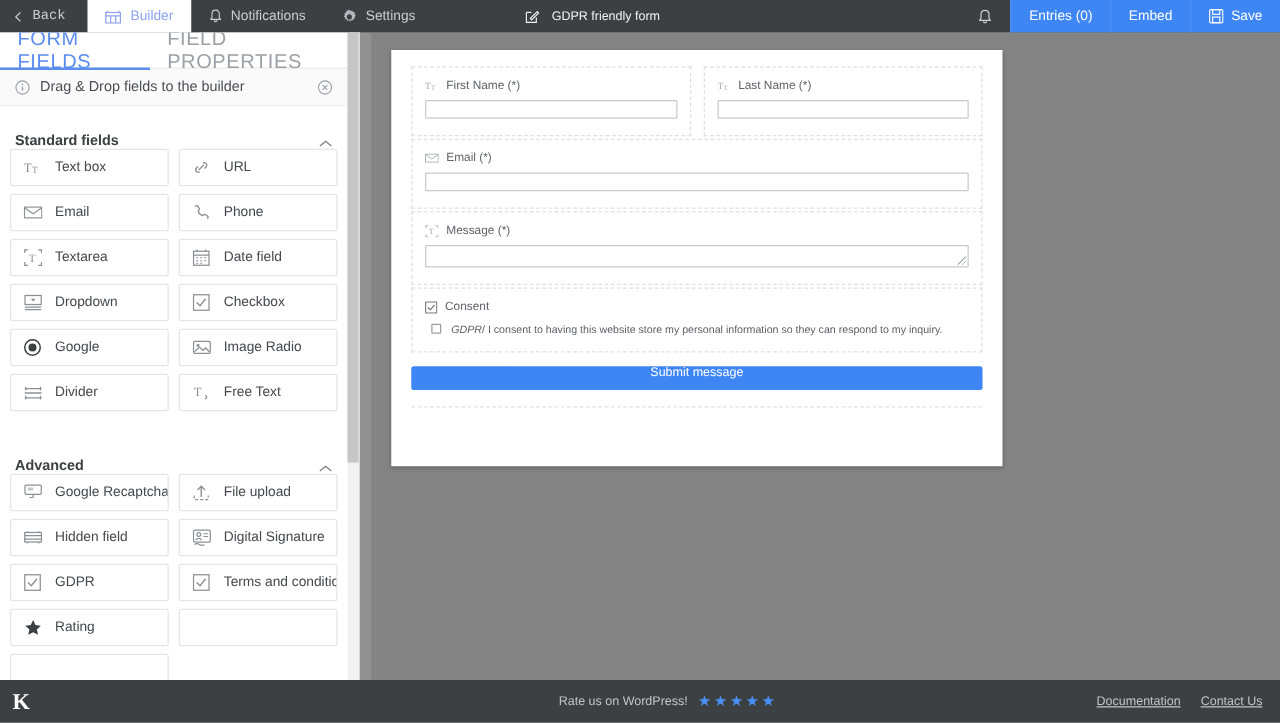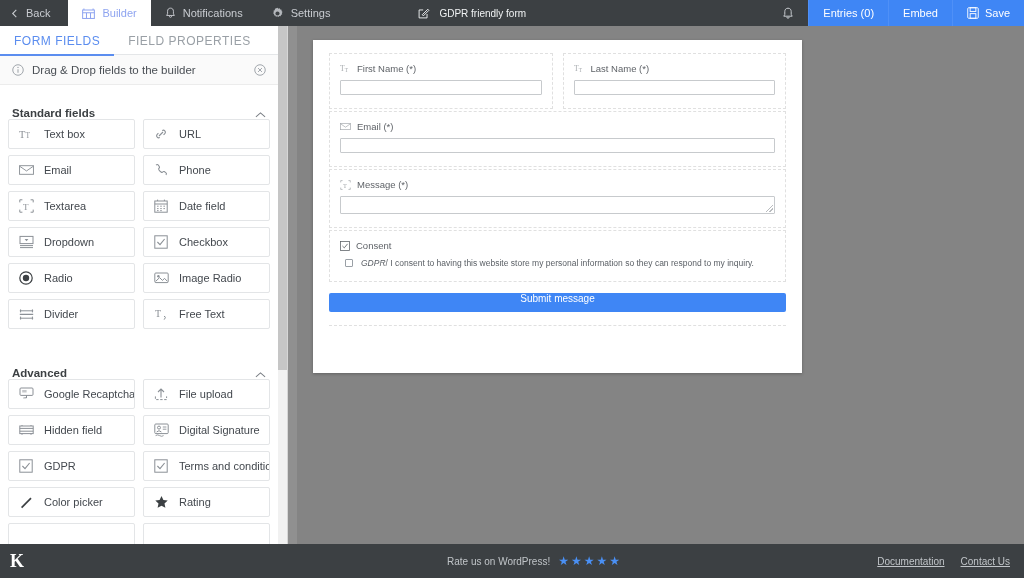--- a/index.html
+++ b/index.html
@@ -18,21 +18,21 @@
     background: #3c4043;
     display: flex; align-items: stretch;
   }
   .tb-item {
     display: flex; align-items: center; gap: 7px;
     padding: 0 14px;
     font-size: 11px; color: #c9ccd1;
     white-space: nowrap;
     height: 26px;
   }
-  .tb-back { padding-left: 10px; padding-right: 18px; }
+  .tb-back { padding-left: 10px; padding-right: 18px; font-family: Liberation Mono, monospace; }
   .tb-item.active {
     background: #ffffff; color: #8ea4f0;
   }
   .tb-spacer { flex: 0 0 60px; }
   .tb-title {
     display: flex; align-items: center; gap: 9px;
     font-size: 10px; color: #f1f3f4;
     padding: 0 14px; height: 26px;
   }
   .tb-right { margin-left: auto; display: flex; align-items: stretch; }
@@ -57,21 +57,21 @@
     border-right: 1px solid #d6d6d6;
     overflow: hidden;
   }
   .sb-tabs {
     display: flex; height: 29px;
     border-bottom: 1px solid #e4e6e8;
     background: #fff;
   }
   .sb-tab {
     display: flex; align-items: center; justify-content: center;
-    font-size: 12px; letter-spacing: .5px;
+    font-size: 16px; letter-spacing: .5px;
     color: #9aa0a6; padding: 0 14px 0 14px;
     height: 29px; position: relative;
   }
   .sb-tab.active { color: #5b8def; }
   .sb-tab.active::after {
     content: ""; position: absolute; left: 0; right: 0; bottom: -1px;
     height: 2px; background: #5b8def;
   }
   .sb-hint {
     display: flex; align-items: center; gap: 8px;
@@ -416,21 +416,21 @@
         </span>
         <span>Checkbox</span>
       </div>
       <div class="field-card">
         <span class="ic icon">
           <svg width="14" height="14" viewBox="0 0 14 14">
               <circle cx="7" cy="7" r="6.2" fill="none" stroke="#3c4043" stroke-width="1.2"></circle>
               <circle cx="7" cy="7" r="3.2" fill="#3c4043"></circle>
             </svg>
         </span>
-        <span>Radio</span>
+        <span>Google</span>
       </div>
       <div class="field-card">
         <span class="ic icon">
           <svg width="15" height="13" viewBox="0 0 15 13">
               <rect x="0.8" y="1" width="13.4" height="9.6" rx="1" fill="none" stroke="currentColor" stroke-width="1"></rect>
               <circle cx="4.4" cy="4.2" r="1.2" fill="currentColor"></circle>
               <path d="M1.6 9.4 L5.6 5.6 L8.4 8.4 L10.6 6.4 L13.4 9.4" fill="none" stroke="currentColor" stroke-width="1"></path>
             </svg>
         </span>
         <span>Image Radio</span>
@@ -516,28 +516,20 @@
         <span>GDPR</span>
       </div>
       <div class="field-card">
         <span class="ic icon">
           <svg width="14" height="14" viewBox="0 0 14 14">
               <rect x="0.8" y="0.8" width="12.4" height="12.4" fill="none" stroke="currentColor" stroke-width="1"></rect>
               <path d="M3.4 7 L6 9.6 L10.6 4" fill="none" stroke="currentColor" stroke-width="1.1"></path>
             </svg>
         </span>
         <span>Terms and conditions</span>
-      </div>
-      <div class="field-card">
-        <span class="ic icon">
-          <svg width="14" height="14" viewBox="0 0 14 14">
-              <path d="M2 12 L11.4 2.6 L12.6 3.8 L3.2 13.2 Z" fill="#3c4043"></path>
-            </svg>
-        </span>
-        <span>Color picker</span>
       </div>
       <div class="field-card">
         <span class="ic icon">
           <svg width="15" height="14" viewBox="0 0 15 14">
               <path d="M7.5 1 L9.4 5 L13.7 5.5 L10.5 8.5 L11.4 12.8 L7.5 10.7 L3.6 12.8 L4.5 8.5 L1.3 5.5 L5.6 5 Z" fill="#3c4043"></path>
             </svg>
         </span>
         <span>Rating</span>
       </div>
       <div class="field-card"></div>

